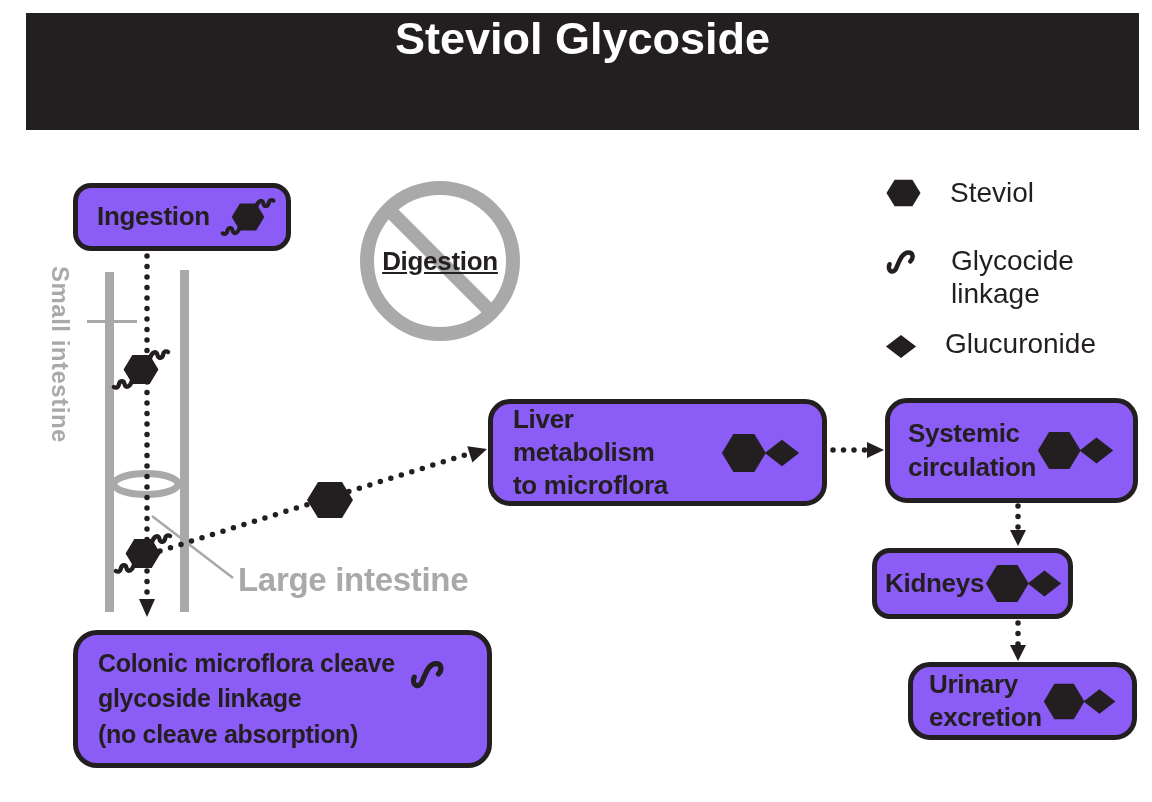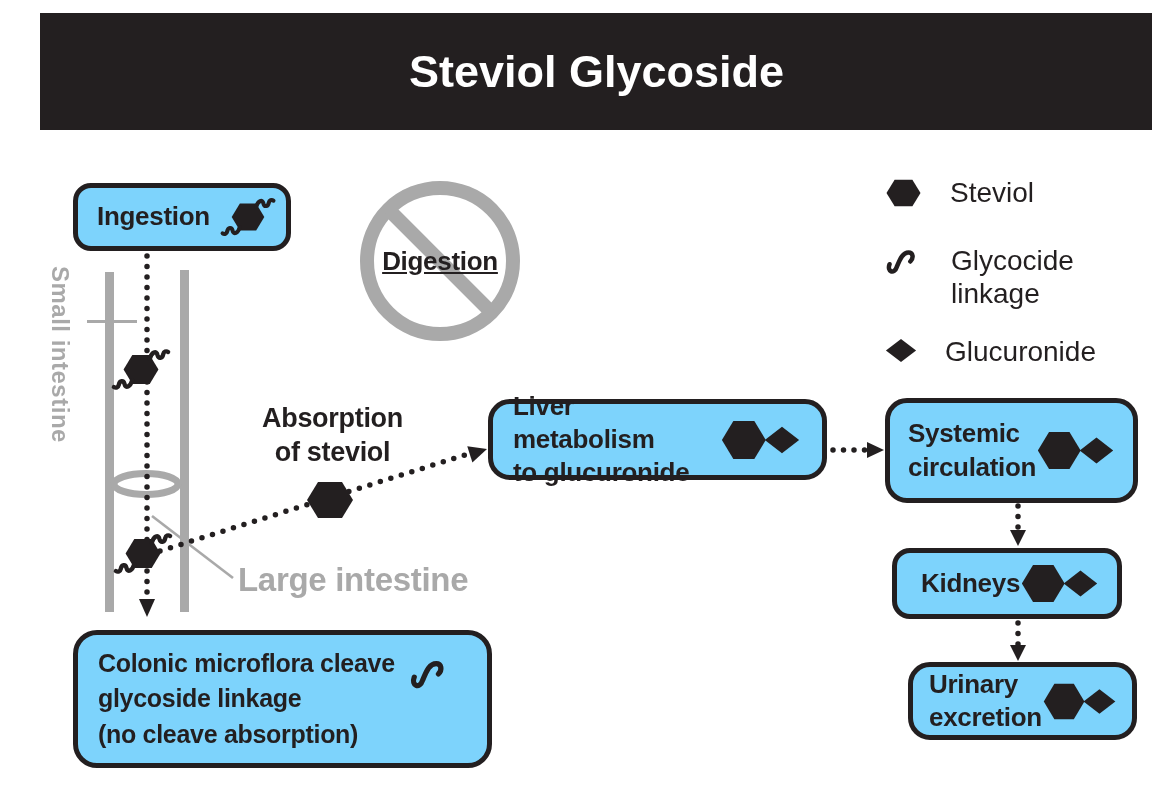--- a/index.html
+++ b/index.html
@@ -2,40 +2,40 @@
 <html><head>
 <meta charset="utf-8">
 <style>
   html,body{margin:0;padding:0;background:#fff;}
   .canvas{
     position:relative; width:1152px; height:802px; background:#fff;
     font-family:"Liberation Sans", sans-serif; color:#231f20; overflow:hidden;
   }
   
   .titlebar{
-    position:absolute; left:40px; top:13px; width:1113px; height:117px;
-    background:#231f20; display:flex; align-items:center; justify-content:center; z-index:2;
+    position:absolute; left:26px; top:13px; width:1113px; height:117px;
+    background:#231f20; display:flex; align-items:flex-start; justify-content:center; z-index:2;
   }
   .titlebar h1{
     margin:0; color:#fff; font-size:45px; font-weight:bold; letter-spacing:0;
   }
   
   .box{
-    position:absolute; box-sizing:border-box; background:#7dd3fc;
+    position:absolute; box-sizing:border-box; background:#8b5cf6;
     border:5px solid #231f20; border-radius:18px;
     display:flex; align-items:center; z-index:2;
   }
   .nlabel,.nlines{
     font-weight:bold; font-size:26px; line-height:1.28; letter-spacing:-0.3px; color:#231f20;
   }
   .nlines span{display:block;}
   .ingestion{left:73px; top:183px; width:218px; height:68px; padding-left:19px; gap:9px;}
-  .liver{left:488px; top:399px; width:339px; height:81px; padding:0 20px; justify-content:space-between; border-radius:22px;}
+  .liver{left:488px; top:399px; width:339px; height:107px; padding:0 20px; justify-content:space-between; border-radius:22px;}
   .systemic{left:885px; top:398px; width:253px; height:105px; padding:0 18px; justify-content:space-between; border-radius:22px;}
-  .kidneys{left:892px; top:548px; width:230px; height:71px; padding:0 24px; justify-content:space-between;}
+  .kidneys{left:872px; top:548px; width:201px; height:71px; padding:0 8px; justify-content:space-between;}
   .urinary{left:908px; top:662px; width:229px; height:78px; padding:0 16px; justify-content:space-between; border-radius:22px;}
   .colonic{left:73px; top:630px; width:419px; height:138px; padding:25px 20px; border-radius:24px; align-items:center;}
   .colonic .nlines{font-size:25px; line-height:1.42;}
   
   .tube-bar{position:absolute; width:9px; background:#a9a9a9; z-index:0;}
   .tube-left{left:105px; top:272px; height:340px;}
   .tube-right{left:180px; top:270px; height:342px;}
   .v-label{
     position:absolute; left:46px; top:266px; height:210px;
     writing-mode:vertical-rl; text-orientation:mixed;
@@ -162,47 +162,43 @@
     </div>
     <div class="legend-row">
       <svg class="legend-ic" width="38" height="31" viewBox="0 0 42 34">
           <use href="#sym-squiggle"></use>
         </svg>
       <span class="legend-text">
         <span>Glycocide</span>
         <span>linkage</span>
       </span>
     </div>
-    <div class="legend-row" style="margin-top:24px;">
+    <div class="legend-row" style="margin-top:16px;align-items:flex-end;">
       <svg class="legend-ic" width="32" height="27" viewBox="0 0 36 30">
           <use href="#sym-diamond"></use>
         </svg>
       <span class="legend-text">Glucuronide</span>
     </div>
   </div>
 
   <svg class="gly-icon gly-1" width="62" height="45" viewBox="0 0 64 46">
       <use href="#sym-glycoside"></use>
     </svg>
   <svg class="gly-icon gly-2" width="62" height="45" viewBox="0 0 64 46">
       <use href="#sym-glycoside"></use>
     </svg>
 
-  <div class="absorption">
-    <span>Absorption</span>
-    <span>of steviol</span>
-  </div>
   <svg class="abs-hex" width="50" height="40" viewBox="0 0 50 40">
       <use href="#sym-hex"></use>
     </svg>
 
   <div class="box liver">
     <div class="nlines">
       <span>Liver metabolism</span>
-      <span>to glucuronide</span>
+      <span>to microflora</span>
     </div>
     <svg class="hexdia" width="82" height="44" viewBox="0 0 86 46">
         <use href="#sym-hexdia"></use>
       </svg>
   </div>
 
   <div class="box systemic">
     <div class="nlines">
       <span>Systemic</span>
       <span>circulation</span>

